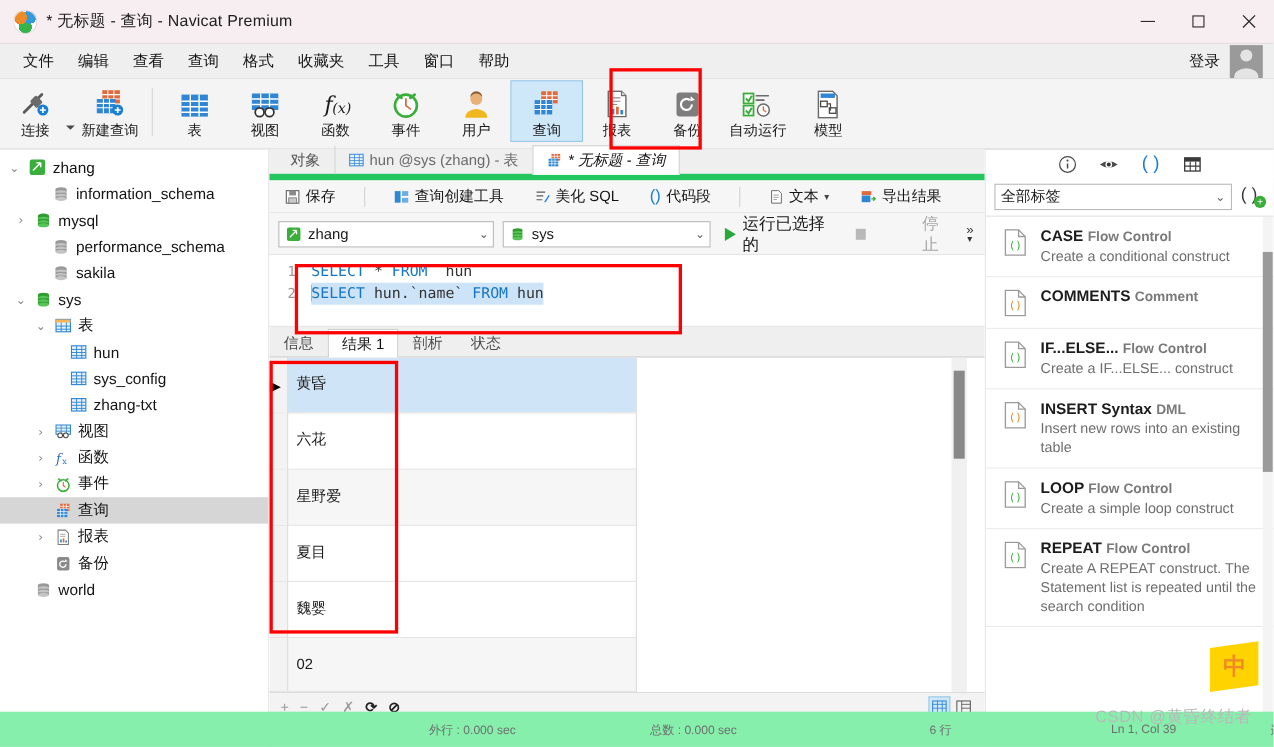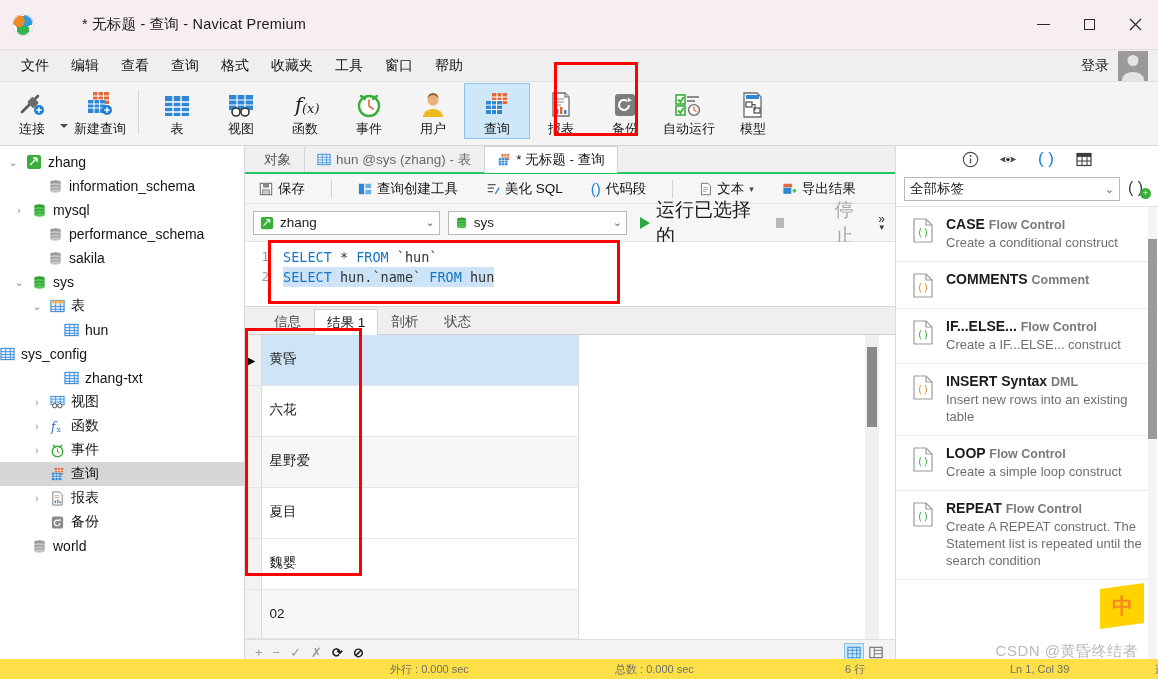--- a/index.html
+++ b/index.html
@@ -8,22 +8,22 @@
     width:1158px; height:679px; overflow:hidden;
     font-family:"Liberation Sans", sans-serif;
     font-size:13px; color:#1a1a1a;
     background:#efefef;
     position:relative;
     -webkit-font-smoothing:antialiased;
   }
 
   
   .titlebar{
-    height:50px; background:#f7eef2; display:flex; align-items:center;
-    border-bottom:1px solid #e5dde1; position:relative;gap:40px;
+    height:40px; background:#f7eef2; display:flex; align-items:center;
+    border-bottom:1px solid #e5dde1; position:relative;
   }
   .app-logo{ width:22px;height:22px;margin-left:12px;margin-right:8px;flex:none;
     border-radius:50%;
     background:
       radial-gradient(circle at 30% 32%, #ef8b26 0 6px, transparent 6px),
       radial-gradient(circle at 68% 30%, #2f9bdc 0 6px, transparent 6px),
       radial-gradient(circle at 50% 70%, #34b44a 0 6px, transparent 6px),
       #ffffff;
     box-shadow:inset 0 0 0 1px #e3d4da;
   }
@@ -69,44 +69,44 @@
     font-size:14px; color:#141414; white-space:nowrap; cursor:default; }
   .tree-row.sel{ background:#d6d6d6; }
   .tw{ width:14px; display:flex; align-items:center; justify-content:center;
     font-size:11px; color:#8a8a8a; flex:none; }
   .tw.chev{ font-family:"DejaVu Sans", sans-serif; }
 
   .center{ flex:1; display:flex; flex-direction:column; min-width:0; background:#fff; position:relative;}
 
   
   .tabbar{ height:28px; background:#efefef; display:flex; align-items:flex-end;
-    border-bottom:2px solid #22c55e; padding-left:6px; }
+    border-bottom:6px solid #22c55e; padding-left:6px; }
   .tab{ height:26px; display:flex; align-items:center; gap:5px; padding:0 12px;
     font-size:13.5px; color:#555; border:1px solid transparent; border-bottom:none;
     background:transparent; cursor:default; }
   .tab.inactive{ color:#6b6b6b; }
   .tab.active{ background:#ffffff; color:#111; border-color:#d0d0d0; height:27px;
-    position:relative; top:1px; }
+    position:relative; top:1px;font-style:italic; }
   .tab.plain{ color:#555; }
 
   
   .qtoolbar{ height:30px; background:#f6f6f6; display:flex; align-items:center;
     gap:16px; padding:0 8px; border-bottom:1px solid #e3e3e3; }
   .qt{ display:flex; align-items:center; gap:5px; padding:3px 6px; font-size:13.5px;
     color:#141414; cursor:default; }
   .qt-sep{ width:1px;height:18px;background:#d2d2d2;margin:0 4px; }
 
   
   .connbar{ height:38px; background:#f6f6f6; display:flex; align-items:center;
     gap:8px; padding:0 8px; border-bottom:1px solid #e3e3e3; position:relative;}
   .combo{ height:24px; background:#fff; border:1px solid #b9b9b9; display:flex;
     align-items:center; gap:6px; padding:0 4px 0 6px; font-size:13.5px; color:#1a1a1a;}
   .combo .cv{ flex:1; white-space:nowrap; overflow:hidden; }
   .combo .cc{ color:#666; font-size:11px; padding-left:4px; }
-  .run{ display:flex;align-items:center;gap:6px;font-size:19px;padding:3px 5px;cursor:default;}
+  .run{ display:flex;align-items:center;gap:6px;font-size:15px;padding:3px 5px;cursor:default;}
   .play{ width:0;height:0;border-left:10px solid #2aa83b;border-top:6px solid transparent;
     border-bottom:6px solid transparent; }
   .stopsq{ width:10px;height:10px;background:#b8b8b8; }
   .dim{ color:#a6a6a6;margin-left:45px; }
   .chev-more{ margin-left:auto; display:flex; flex-direction:column; align-items:center;
     font-size:12px; color:#333; line-height:8px; padding-right:2px; }
 
   
   .editor{ height:64px; background:#fff; display:flex; font-family:"DejaVu Sans Mono", monospace;
     font-size:13.5px; position:relative; }
@@ -117,21 +117,21 @@
   .kw{ color:#1576c4; }
   .idn{ color:#333; }
   .selrow{ background:#cde3f7; display:inline-block; }
   .caretbar{ display:inline-block; width:1px; height:15px; background:#000;
     vertical-align:-3px; margin-right:-1px;}
 
   
   .respanel{ flex:1; display:flex; flex-direction:column; background:#fff;
     border-top:1px solid #d7d7d7; min-height:0; }
   .restabs{ height:28px; background:#efefef; display:flex; align-items:flex-end;
-    padding-left:16px; border-bottom:1px solid #d0d0d0; }
+    padding-left:0; border-bottom:1px solid #d0d0d0; }
   .rtab{ height:25px; padding:0 12px; display:flex; align-items:center; font-size:13.5px;
     color:#4a4a4a; border:1px solid transparent; border-bottom:none; cursor:default;}
   .rtab.active{ background:#fff; color:#111; border-color:#d0d0d0; height:26px;
     position:relative; top:1px; }
 
   .gridwrap{ flex:1; display:flex; min-height:0; position:relative; overflow:hidden; }
   .grid{ width:100%; border-collapse:collapse; table-layout:fixed; }
   .grid th, .grid td{ font-size:13.5px; font-weight:normal; text-align:left;
     padding:3px 6px 4px 8px; border-right:1px solid #dcdcdc; border-bottom:1px solid #e4e4e4;
     height:25px; white-space:nowrap; overflow:hidden; }
@@ -159,22 +159,22 @@
   
   .statusbar{ height:26px; background:#f3f3f3; border-top:1px solid #d5d5d5;
     display:flex; align-items:center; font-size:13.5px; color:#111; }
   .sb-cell{ padding:0 12px; height:26px; display:flex; align-items:center;
     border-right:1px solid #dcdcdc; white-space:nowrap; }
   .sb-1{ width:332px; }
   .sb-2{ width:90px; }
   .sb-3{ width:185px; }
 
   
-  .ghoststrip{ position:absolute; left:0; bottom:0; width:1158px; height:20px;
-    background:#fde047; display:flex; align-items:center; font-size:11px; color:#6e6e6e;
+  .ghoststrip{ position:absolute; left:0; bottom:0; width:1158px; height:32px;
+    background:#86efac; display:flex; align-items:center; font-size:11px; color:#6e6e6e;
     overflow:hidden; }
   .ghoststrip span{ position:absolute; white-space:nowrap; }
 
   
   .rightpanel{ width:263px; background:#fff; border-left:1px solid #d9d9d9;
     display:flex; flex-direction:column; min-width:0; }
   .rp-icons{ height:26px; display:flex; align-items:center; justify-content:center; gap:18px;
     background:#fff; }
   .rpi{ width:20px;height:20px;display:flex;align-items:center;justify-content:center;
     color:#444; cursor:default; }
@@ -513,21 +513,21 @@
     <div class="tree-row" style="padding-left:64px">
       <svg width="15" height="14" viewBox="0 0 16 14">
           <rect x="1" y="1" width="14" height="12" fill="#e8f2fb" stroke="#2f86d4" stroke-width="1.1"></rect>
           <g stroke="#2f86d4" stroke-width=".9">
             <path d="M1 4.5h14M1 7.5h14M1 10.5h14M6 1v12M11 1v12"></path>
           </g>
         </svg>
       <span>hun</span>
     </div>
 
-    <div class="tree-row" style="">
+    <div class="tree-row" style="padding-left:64px">
       <svg width="15" height="14" viewBox="0 0 16 14">
           <rect x="1" y="1" width="14" height="12" fill="#e8f2fb" stroke="#2f86d4" stroke-width="1.1"></rect>
           <g stroke="#2f86d4" stroke-width=".9">
             <path d="M1 4.5h14M1 7.5h14M1 10.5h14M6 1v12M11 1v12"></path>
           </g>
         </svg>
       <span>sys_config</span>
     </div>
 
     <div class="tree-row" style="padding-left:64px">
@@ -981,21 +981,21 @@
           <circle cx="5.6" cy="5.6" r="4.2" fill="none" stroke="#7a7a7a" stroke-width="1.3"></circle>
           <path d="M8.8 8.8 L13 13" stroke="#7a7a7a" stroke-width="1.3"></path>
         </svg>
       <span>搜索</span>
     </div>
   </div>
 </div>
 
 <div class="ghoststrip">
   <span style="left:390px">外行 : 0.000 sec</span>
-  <span style="left:615px">总数 : 0.000 sec</span>
+  <span style="left:591px">总数 : 0.000 sec</span>
   <span style="left:845px">6 行</span>
   <span style="left:1010px">Ln 1, Col 39</span>
   <span style="left:1155px">连接:</span>
 </div>
 
 <div class="watermark">
   <span>CSDN</span>
   <span>@黄昏终结者</span>
 </div>
 

